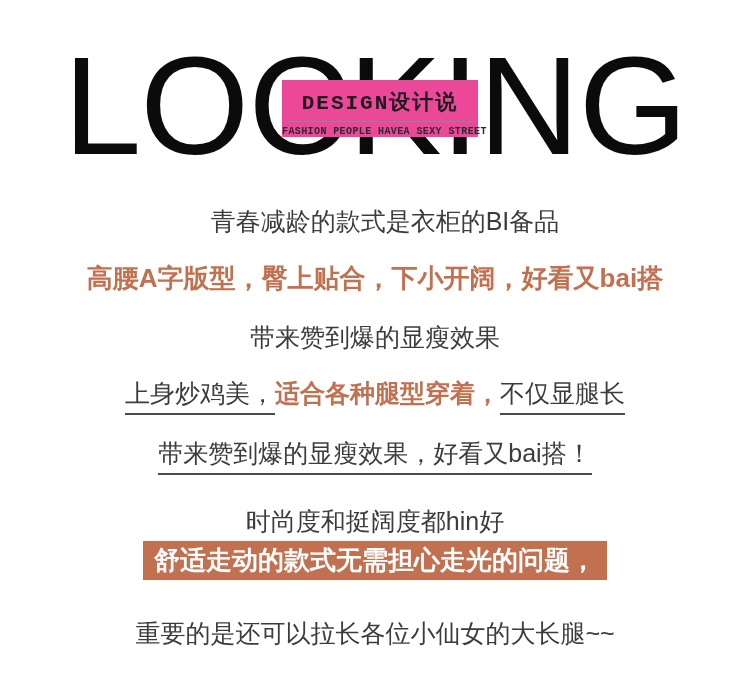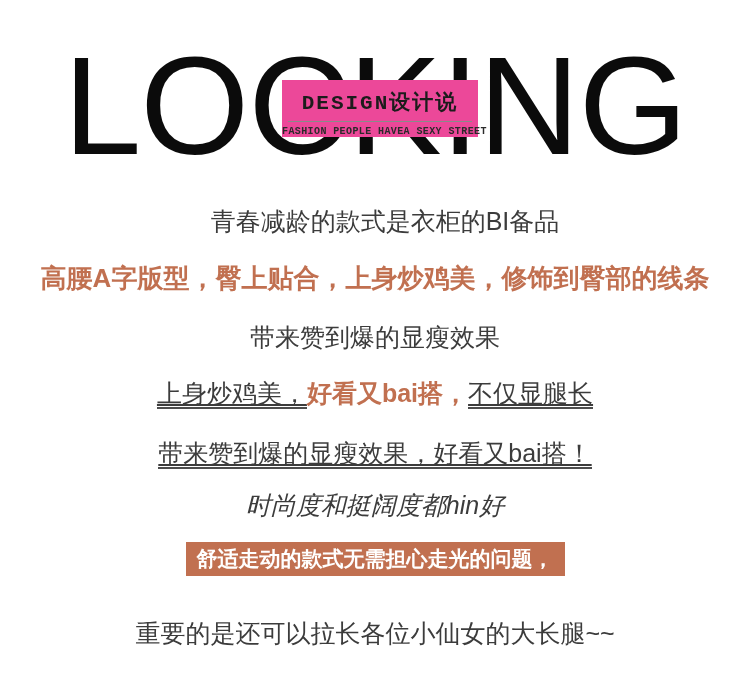--- a/index.html
+++ b/index.html
@@ -80,39 +80,38 @@
     white-space: nowrap;
     font-size: 25px;
     line-height: 1.3;
     color: var(--text_dark, #3c3c3c);
   }
   .l1 { top: 205px; margin-left: 20px; }
   .l2 { top: 262px; font-size: 26px; font-weight: bold; color: var(--accent_orange, #c17050); }
   .l3 { top: 321px; }
   .l4 { top: 377px; }
   .l5 { top: 437px; }
-  .l6 { top: 489px; font-style: italic; }
+  .l6 { top: 505px; }
   .l7 { top: 541px; }
   .l8 { top: 617px; }
 
   .accent-bold {
     color: var(--accent_orange, #c17050);
     font-weight: bold;
   }
   .underlined {
     border-bottom: 2px solid var(--underline_gray, #4c4c4c);
-    padding-bottom: 0;
-    text-decoration: underline;
+    padding-bottom: 6px;
   }
   .banner {
     display: inline-block;
     background: var(--accent_orange, #c17050);
     color: var(--banner_text, #ffffff);
     font-weight: bold;
-    font-size: 21px;
+    font-size: 26px;
     line-height: 1;
     padding: 6px 11px 7px 11px;
   }
 </style>
 </head>
 <body>
 
 <div class="page" style="--accent_orange: #c17050; --text_dark: #3c3c3c; --heading_black: #0b0b0b; --underline_gray: #4c4c4c; --divider_gray: #8a8a8a; --banner_text: #ffffff;">
 
   <header class="hero">
@@ -120,25 +119,25 @@
     <div class="badge">
       <div class="badge-title">DESIGN设计说</div>
       <div class="badge-divider"></div>
       <div class="badge-tagline">FASHION PEOPLE HAVEA SEXY STREET</div>
     </div>
   </header>
 
   <main>
     <p class="line l1">青春减龄的款式是衣柜的BI备品</p>
 
-    <p class="line l2">高腰A字版型，臀上贴合，上身炒鸡美，修饰到臀部的线条</p>
+    <p class="line l2">高腰A字版型，臀上贴合，下小开阔，好看又bai搭</p>
 
     <p class="line l3">带来赞到爆的显瘦效果</p>
 
-    <p class="line l4"><span class="underlined">上身炒鸡美，</span><span class="accent-bold">好看又bai搭，</span><span class="underlined">不仅显腿长</span></p>
+    <p class="line l4"><span class="underlined">上身炒鸡美，</span><span class="accent-bold">适合各种腿型穿着，</span><span class="underlined">不仅显腿长</span></p>
 
     <p class="line l5"><span class="underlined">带来赞到爆的显瘦效果，好看又bai搭！</span></p>
 
     <p class="line l6">时尚度和挺阔度都hin好</p>
 
     <p class="line l7"><span class="banner">舒适走动的款式无需担心走光的问题，</span></p>
 
     <p class="line l8">重要的是还可以拉长各位小仙女的大长腿~~</p>
   </main>
 

